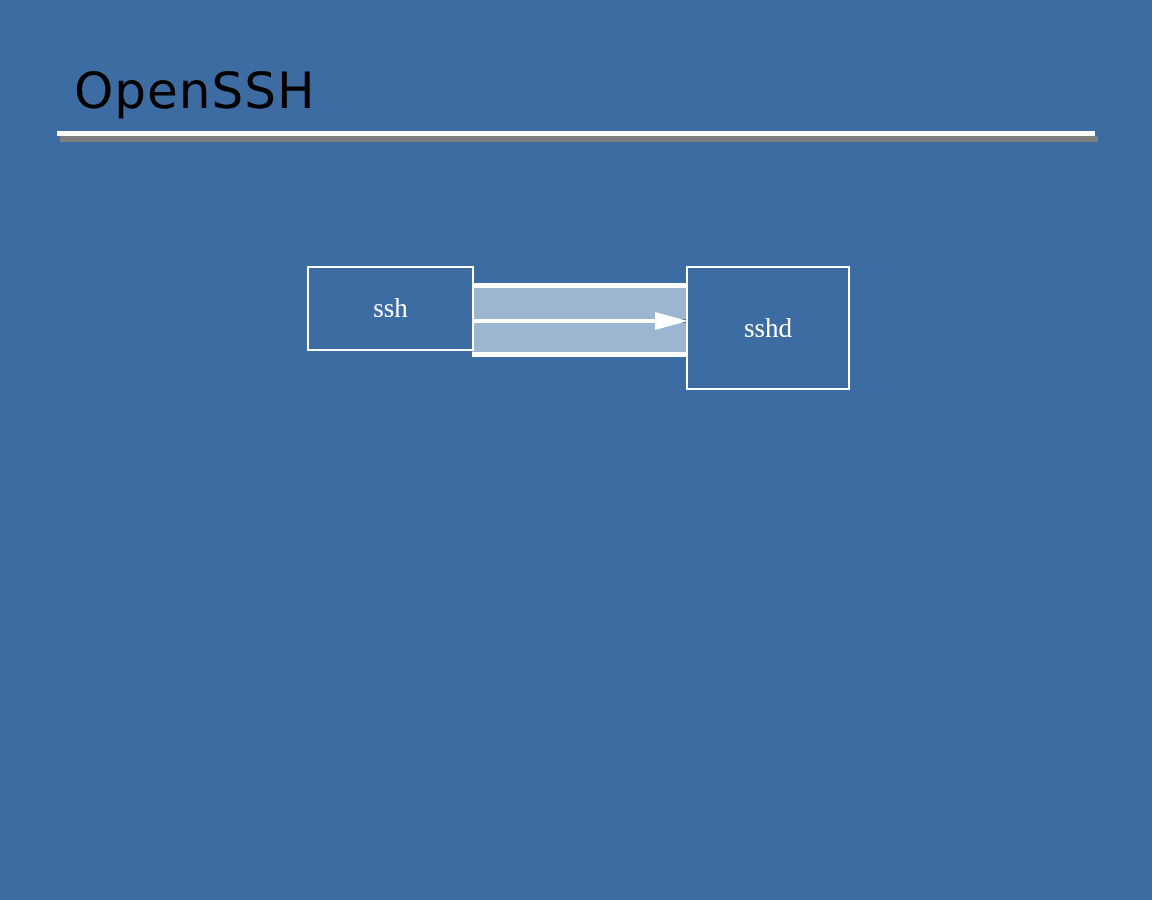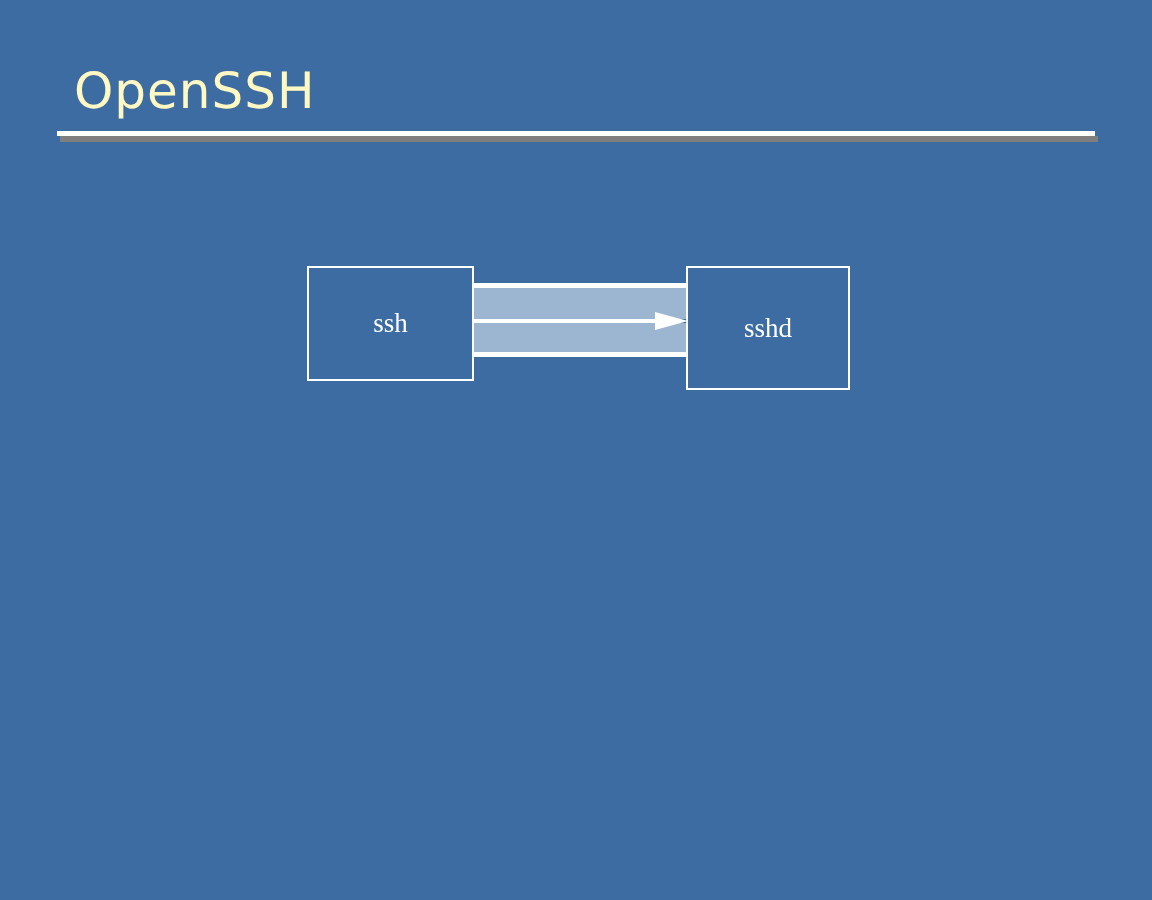--- a/index.html
+++ b/index.html
@@ -22,21 +22,21 @@
     overflow: hidden;
   }
 
   
   #slide-title {
     position: absolute;
     left: 74px;
     top: 58px;
     width: 900px;
     height: 70px;
-    color: #fef9c3;
+    color: #000000;
     font-family: "DejaVu Sans", sans-serif;
     font-size: 50px;
     font-weight: 400;
     letter-spacing: 1px;
     line-height: 66px;
     white-space: nowrap;
     text-rendering: geometricPrecision;
   }
 
   
@@ -84,21 +84,21 @@
   }
   .node-label {
     color: #ffffff;
     font-family: "Liberation Serif", serif;
     font-size: 27px;
     font-weight: 400;
     line-height: 1;
     white-space: nowrap;
   }
 
-  #node-ssh  { left: 307px; top: 266px; width: 167px; height: 115px; }
+  #node-ssh  { left: 307px; top: 266px; width: 167px; height: 85px; }
   #node-sshd { left: 686px; top: 266px; width: 164px; height: 124px; }
 
   
   #pipe {
     position: absolute;
     left: 472px;
     top: 283px;
     width: 216px;
     height: 74px;
   }

